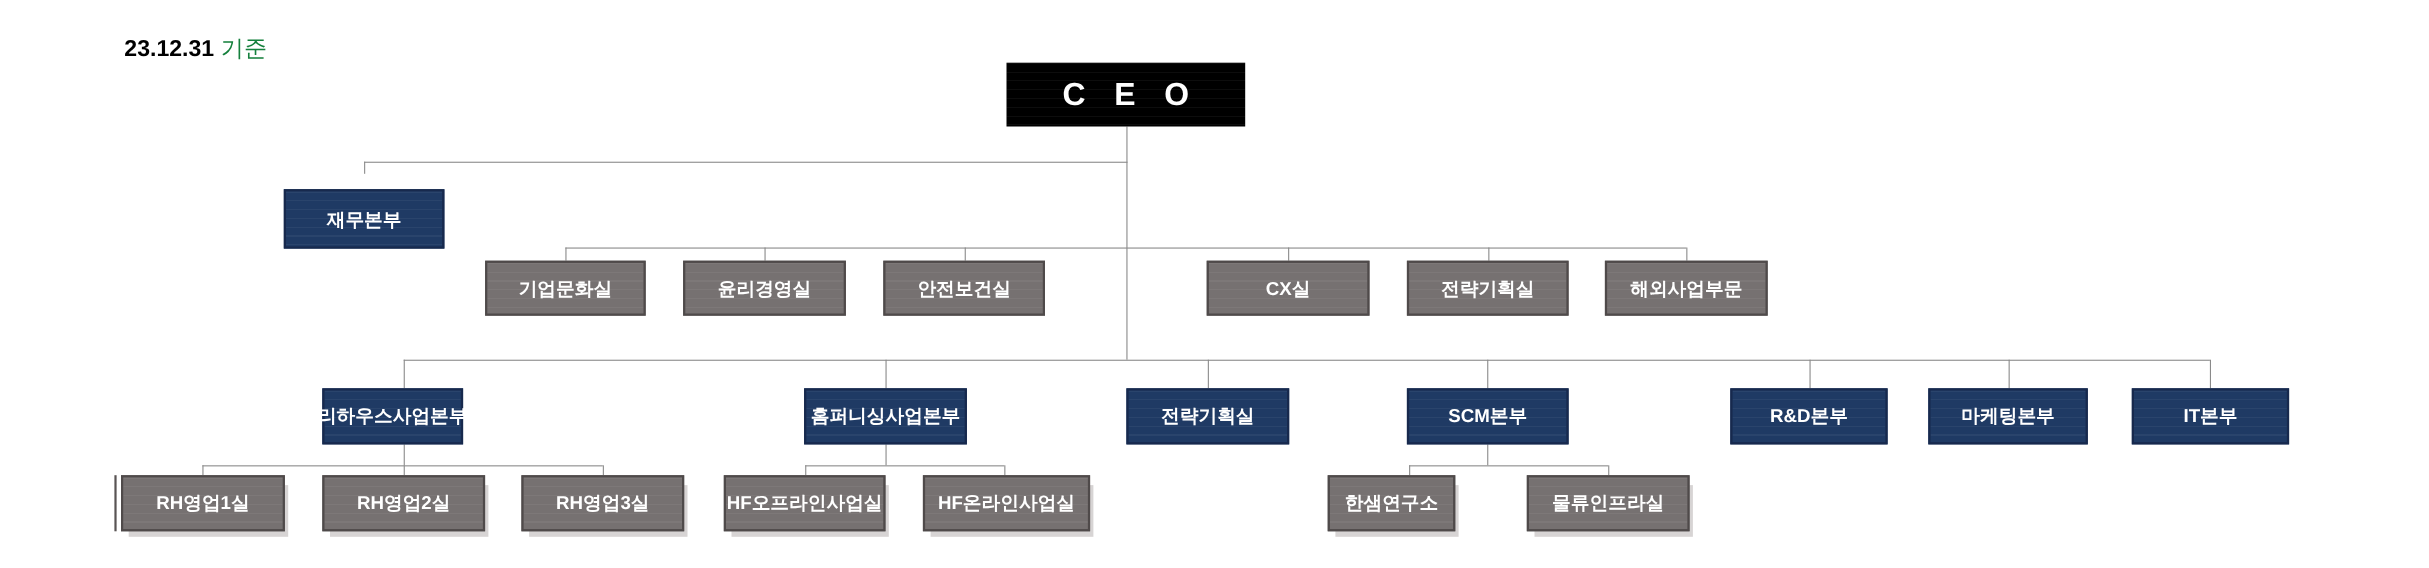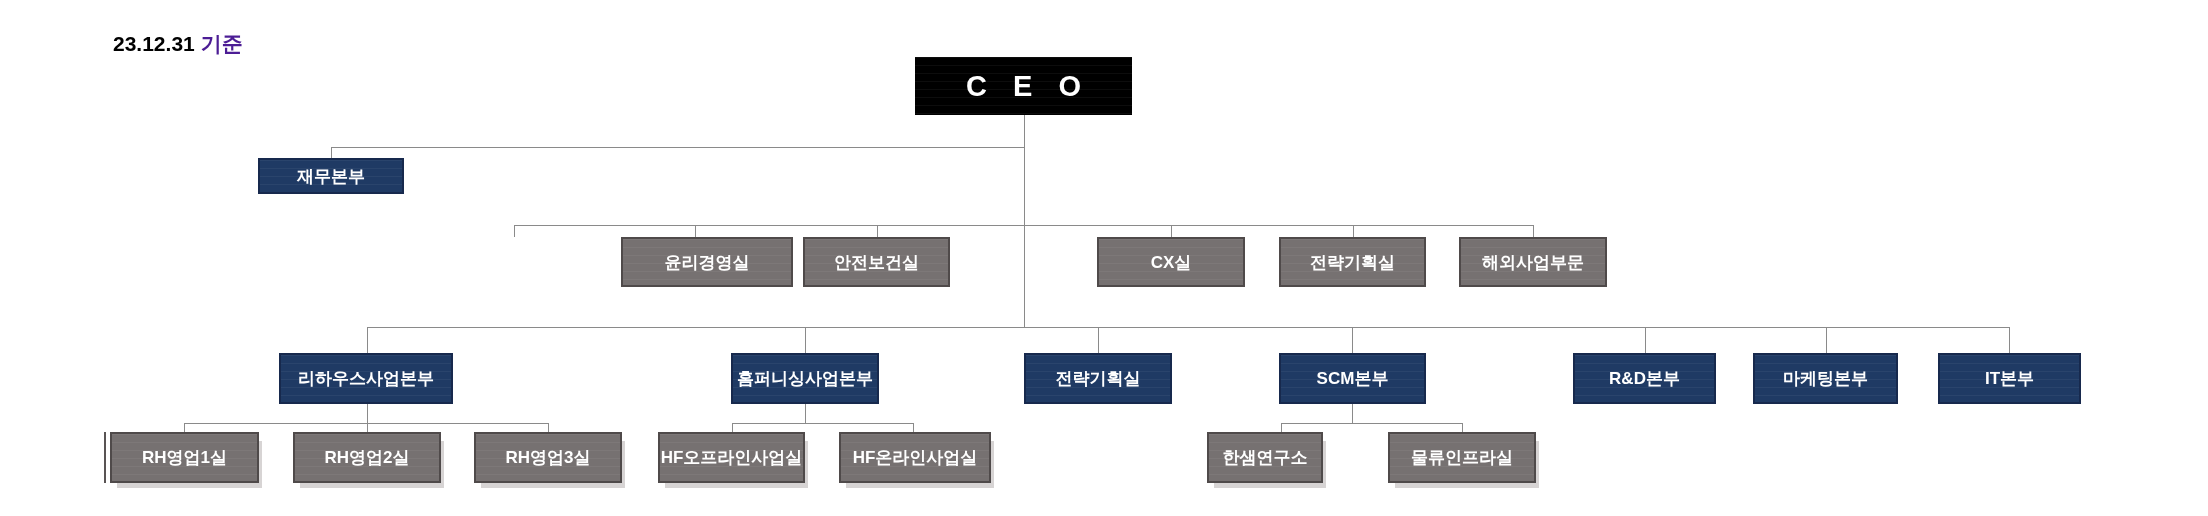--- a/index.html
+++ b/index.html
@@ -2,21 +2,21 @@
 <html><head>
 <meta charset="utf-8">
 <style>
   html,body { margin:0; padding:0; background:#ffffff; }
   #canvas {
     position:relative; width:2208px; height:516px; background:#ffffff;
     font-family:"Liberation Sans","DejaVu Sans",sans-serif; overflow:hidden;
   }
   .title { position:absolute; left:113px; top:30px; font-size:21px; color:#1a1a1a; white-space:nowrap; }
   .title .date { font-weight:700; color:#000000; }
-  .title .suffix { font-weight:700; color:#4c1d95; margin-left:6px; }
+  .title .suffix { font-weight:400; color:#15803d; margin-left:6px; }
 
   .box {
     position:absolute; box-sizing:border-box;
     display:flex; align-items:center; justify-content:center;
     color:#ffffff; font-weight:700; font-size:17px; white-space:nowrap;
     background-image:repeating-linear-gradient(to bottom, rgba(255,255,255,0.05) 0 1px, rgba(0,0,0,0) 1px 8px);
     text-align:center;
   }
   .ceo {
     background-color:#000000; height:58px; font-size:29px;
@@ -72,29 +72,30 @@
   <div class="vline" style="left:732px;top:423px;height:9px"></div>
   <div class="vline" style="left:913px;top:423px;height:9px"></div>
 
   <div class="vline" style="left:1352px;top:404px;height:19px"></div>
   <div class="hline" style="left:1281px;top:423px;width:181px"></div>
   <div class="vline" style="left:1281px;top:423px;height:9px"></div>
   <div class="vline" style="left:1462px;top:423px;height:9px"></div>
 
   <div class="box ceo" style="left:915px;top:57px;width:217px">C E O</div>
 
-  <div class="box hq" style="left:258px;top:158px;width:146px;height:36px">재무본부</div>
+  <div class="box hq" style="left:258px;top:172px;width:146px;height:54px">재무본부</div>
 
-  <div class="box office" style="left:621px;top:237px;width:172px">윤리경영실</div>
+  <div class="box office" style="left:441px;top:237px;width:146px">기업문화실</div>
+  <div class="box office" style="left:621px;top:237px;width:148px">윤리경영실</div>
   <div class="box office" style="left:803px;top:237px;width:147px">안전보건실</div>
   <div class="box office" style="left:1279px;top:237px;width:147px">전략기획실</div>
   <div class="box office" style="left:1097px;top:237px;width:148px">CX실</div>
   <div class="box office" style="left:1459px;top:237px;width:148px">해외사업부문</div>
 
-  <div class="box hq" style="left:279px;top:353px;width:174px">리하우스사업본부</div>
+  <div class="box hq" style="left:293px;top:353px;width:128px">리하우스사업본부</div>
   <div class="box hq" style="left:731px;top:353px;width:148px">홈퍼니싱사업본부</div>
   <div class="box hq" style="left:1024px;top:353px;width:148px">전략기획실</div>
   <div class="box hq" style="left:1279px;top:353px;width:147px">SCM본부</div>
   <div class="box hq" style="left:1573px;top:353px;width:143px">R&amp;D본부</div>
   <div class="box hq" style="left:1753px;top:353px;width:145px">마케팅본부</div>
   <div class="box hq" style="left:1938px;top:353px;width:143px">IT본부</div>
 
   <div class="artifact" style="left:104px;top:432px;width:2px;height:51px"></div>
   <div class="box office sub" style="left:110px;top:432px;width:149px">RH영업1실</div>
   <div class="box office sub" style="left:293px;top:432px;width:148px">RH영업2실</div>

